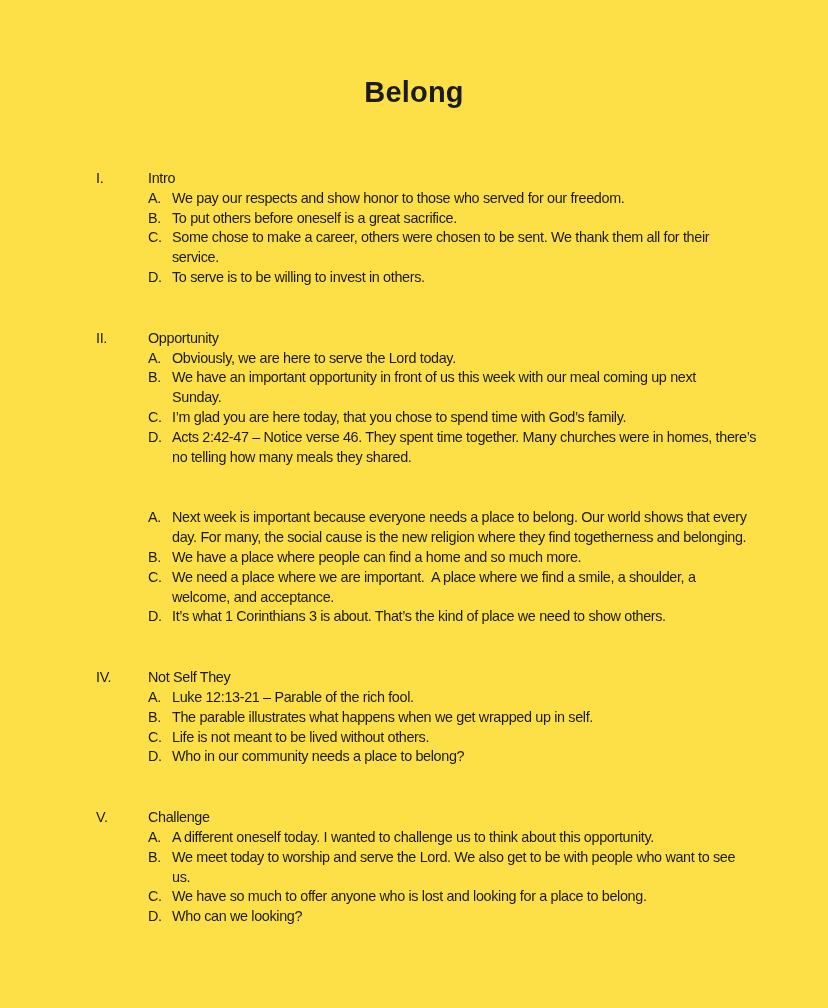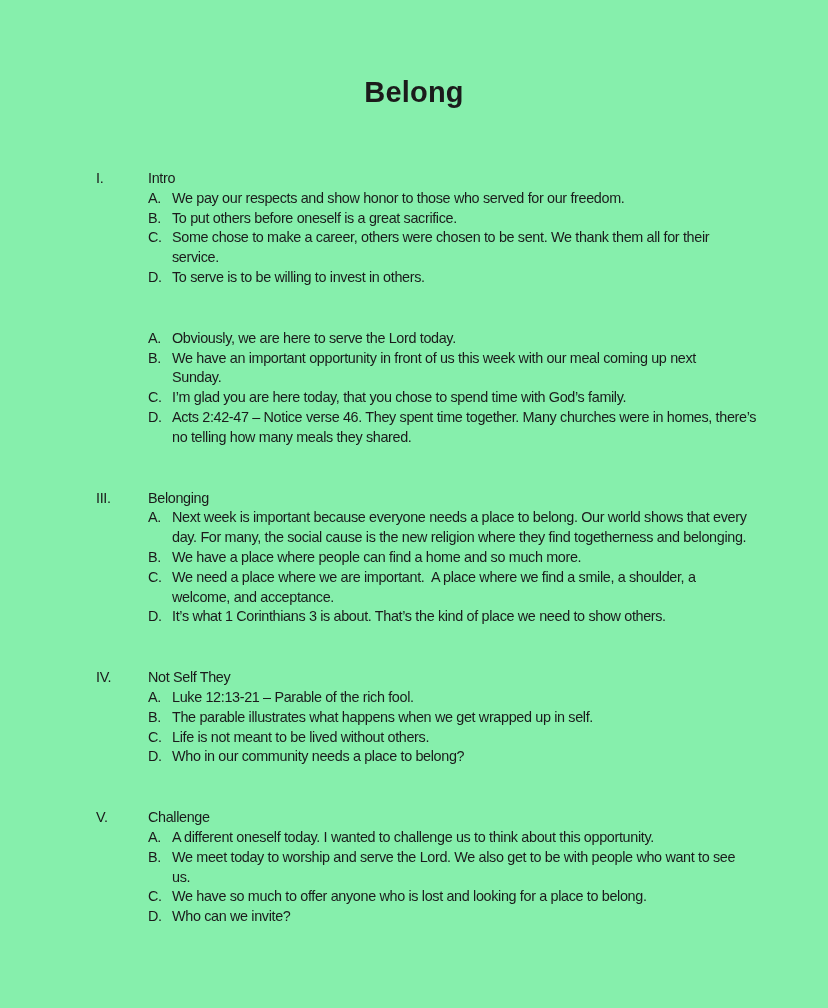--- a/index.html
+++ b/index.html
@@ -1,21 +1,21 @@
 <!DOCTYPE html>
 <html><head>
 <meta charset="utf-8">
 <style>
   html, body { margin: 0; padding: 0; background: #e8e8e8; }
   .page {
     position: relative;
     width: 828px;
     height: 1008px;
     margin: 0 auto;
-    background: #86efac;
+    background: #fde047;
     overflow: hidden;
     font-family: "Liberation Sans", "DejaVu Sans", sans-serif;
     color: #1b1b1b;
   }
   .doc-title {
     padding-top: 74px;
     line-height: 36px;
     font-size: 29px;
     font-weight: 700;
     letter-spacing: 0.2px;
@@ -70,20 +70,24 @@
 service.</span>
         </div>
         <div class="item">
           <span class="letter">D.</span>
           <span class="item-text">To serve is to be willing to invest in others.</span>
         </div>
       </div>
     </div>
 
     <div class="section">
+      <div class="sec-head">
+        <span class="numeral">II.</span>
+        <span class="sec-title">Opportunity</span>
+      </div>
       <div class="items">
         <div class="item">
           <span class="letter">A.</span>
           <span class="item-text">Obviously, we are here to serve the Lord today.</span>
         </div>
         <div class="item">
           <span class="letter">B.</span>
           <span class="item-text">We have an important opportunity in front of us this week with our meal coming up next
 Sunday.</span>
         </div>
@@ -93,24 +97,20 @@
         </div>
         <div class="item">
           <span class="letter">D.</span>
           <span class="item-text">Acts 2:42-47 – Notice verse 46. They spent time together. Many churches were in homes, there’s
 no telling how many meals they shared.</span>
         </div>
       </div>
     </div>
 
     <div class="section">
-      <div class="sec-head">
-        <span class="numeral">III.</span>
-        <span class="sec-title">Belonging</span>
-      </div>
       <div class="items">
         <div class="item">
           <span class="letter">A.</span>
           <span class="item-text">Next week is important because everyone needs a place to belong. Our world shows that every
 day. For many, the social cause is the new religion where they find togetherness and belonging.</span>
         </div>
         <div class="item">
           <span class="letter">B.</span>
           <span class="item-text">We have a place where people can find a home and so much more.</span>
         </div>
@@ -165,19 +165,19 @@
           <span class="letter">B.</span>
           <span class="item-text">We meet today to worship and serve the Lord. We also get to be with people who want to see
 us.</span>
         </div>
         <div class="item">
           <span class="letter">C.</span>
           <span class="item-text">We have so much to offer anyone who is lost and looking for a place to belong.</span>
         </div>
         <div class="item">
           <span class="letter">D.</span>
-          <span class="item-text">Who can we invite?</span>
+          <span class="item-text">Who can we looking?</span>
         </div>
       </div>
     </div>
 
   </div>
 </div>
 
 </body></html>

